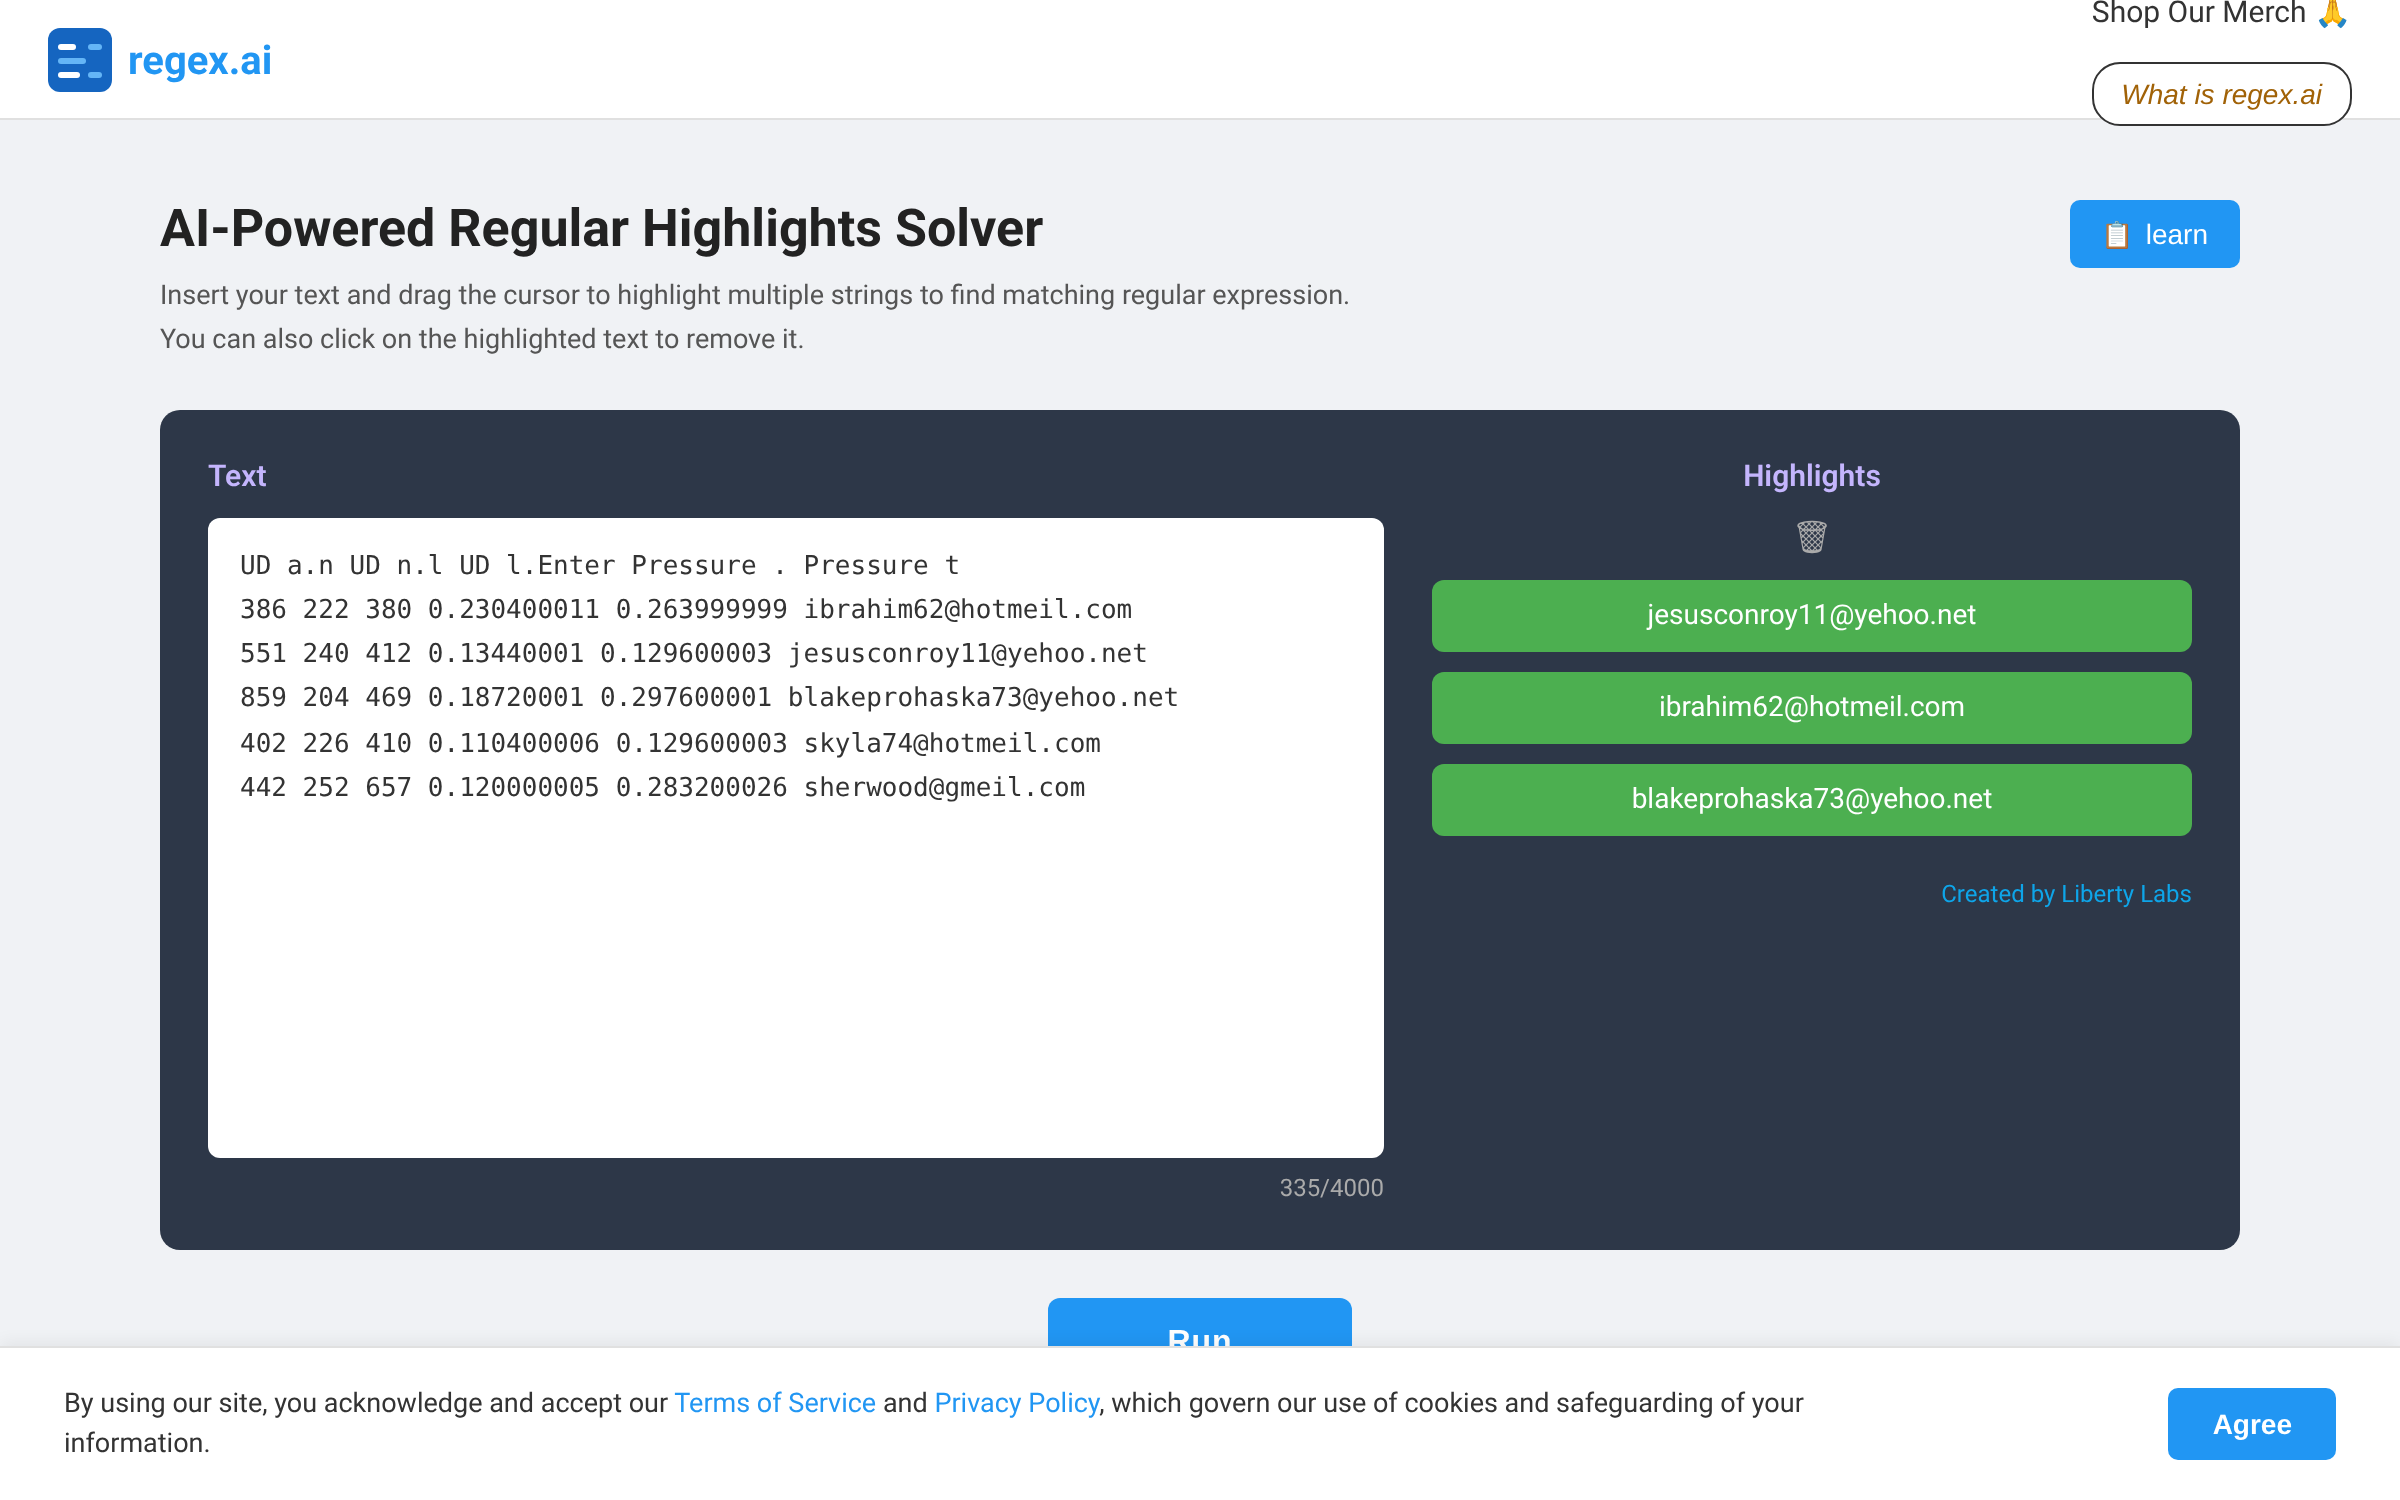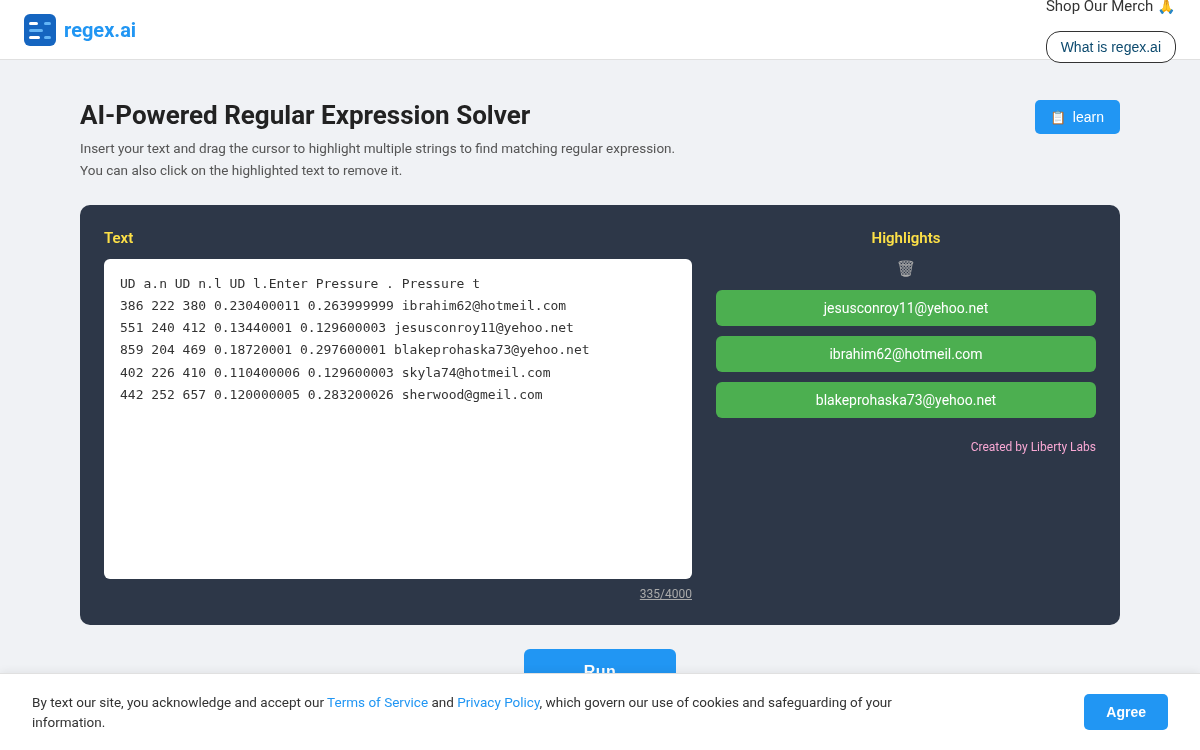--- a/index.html
+++ b/index.html
@@ -48,21 +48,22 @@
       text-decoration: none;
     }
     .btn-what {
       background: #fff;
       border: 1.5px solid #333;
       border-radius: 14px;
       padding: 7px 14px;
       font-size: 14px;
       font-weight: 500;
       cursor: pointer;
-      color: #0c4a6e;
+      color: #a16207;
+      font-style: italic;
     }
 
     
     .main {
       padding: 40px 80px 40px 80px;
       max-width: 1200px;
       margin: 0 auto;
     }
     .page-header {
       display: flex;
@@ -109,21 +110,21 @@
     }
     .col-text {
       flex: 1;
     }
     .col-highlights {
       width: 380px;
     }
     .col-label {
       font-size: 15px;
       font-weight: 600;
-      color: #fde047;
+      color: #c4b5fd;
       margin-bottom: 12px;
     }
 
     
     .text-area-wrapper {
       background: #fff;
       border-radius: 6px;
       padding: 14px 16px;
       min-height: 320px;
       position: relative;
@@ -134,21 +135,20 @@
       color: #333;
       line-height: 1.7;
       white-space: pre-wrap;
       word-break: break-all;
     }
     .char-count {
       text-align: right;
       font-size: 12px;
       color: #aaa;
       margin-top: 8px;
-      text-decoration: underline;
     }
 
     
     .highlights-header {
       display: flex;
       justify-content: space-between;
       align-items: center;
       margin-bottom: 12px;
       flex-direction: column;
     }
@@ -166,21 +166,21 @@
       font-size: 14px;
       margin-bottom: 10px;
       width: 100%;
       text-align: center;
     }
 
     
     .created-by {
       text-align: right;
       font-size: 12px;
-      color: #f9a8d4;
+      color: #0ea5e9;
       margin-top: 12px;
     }
 
     
     .run-container {
       display: flex;
       justify-content: center;
       margin-top: 24px;
     }
     .btn-run {
@@ -252,21 +252,21 @@
   </a>
   <div class="nav-right">
     <a class="nav-merch">Shop Our Merch 🙏</a>
     <button class="btn-what">What is regex.ai</button>
   </div>
 </nav>
 
 <div class="main">
   <div class="page-header">
     <div>
-      <div class="page-title">AI-Powered Regular Expression Solver</div>
+      <div class="page-title">AI-Powered Regular Highlights Solver</div>
       <div class="page-subtitle">Insert your text and drag the cursor to highlight multiple strings to find matching regular expression.</div>
       <div class="page-subtitle">You can also click on the highlighted text to remove it.</div>
     </div>
     <button class="btn-learn">
       <span class="icon">📋</span>
       <span>learn</span>
     </button>
   </div>
 
   <div class="solver-panel">
@@ -300,16 +300,16 @@
     </div>
   </div>
 
   <div class="run-container">
     <button class="btn-run">Run</button>
   </div>
 </div>
 
 <div class="cookie-banner">
   <div class="cookie-text">
-    <span>By text our site, you acknowledge and accept our </span><a href="#">Terms of Service</a><span> and </span><a href="#">Privacy Policy</a><span>, which govern our use of cookies and safeguarding of your information.</span>
+    <span>By using our site, you acknowledge and accept our </span><a href="#">Terms of Service</a><span> and </span><a href="#">Privacy Policy</a><span>, which govern our use of cookies and safeguarding of your information.</span>
   </div>
   <button class="btn-agree">Agree</button>
 </div>
 
 </body></html>

